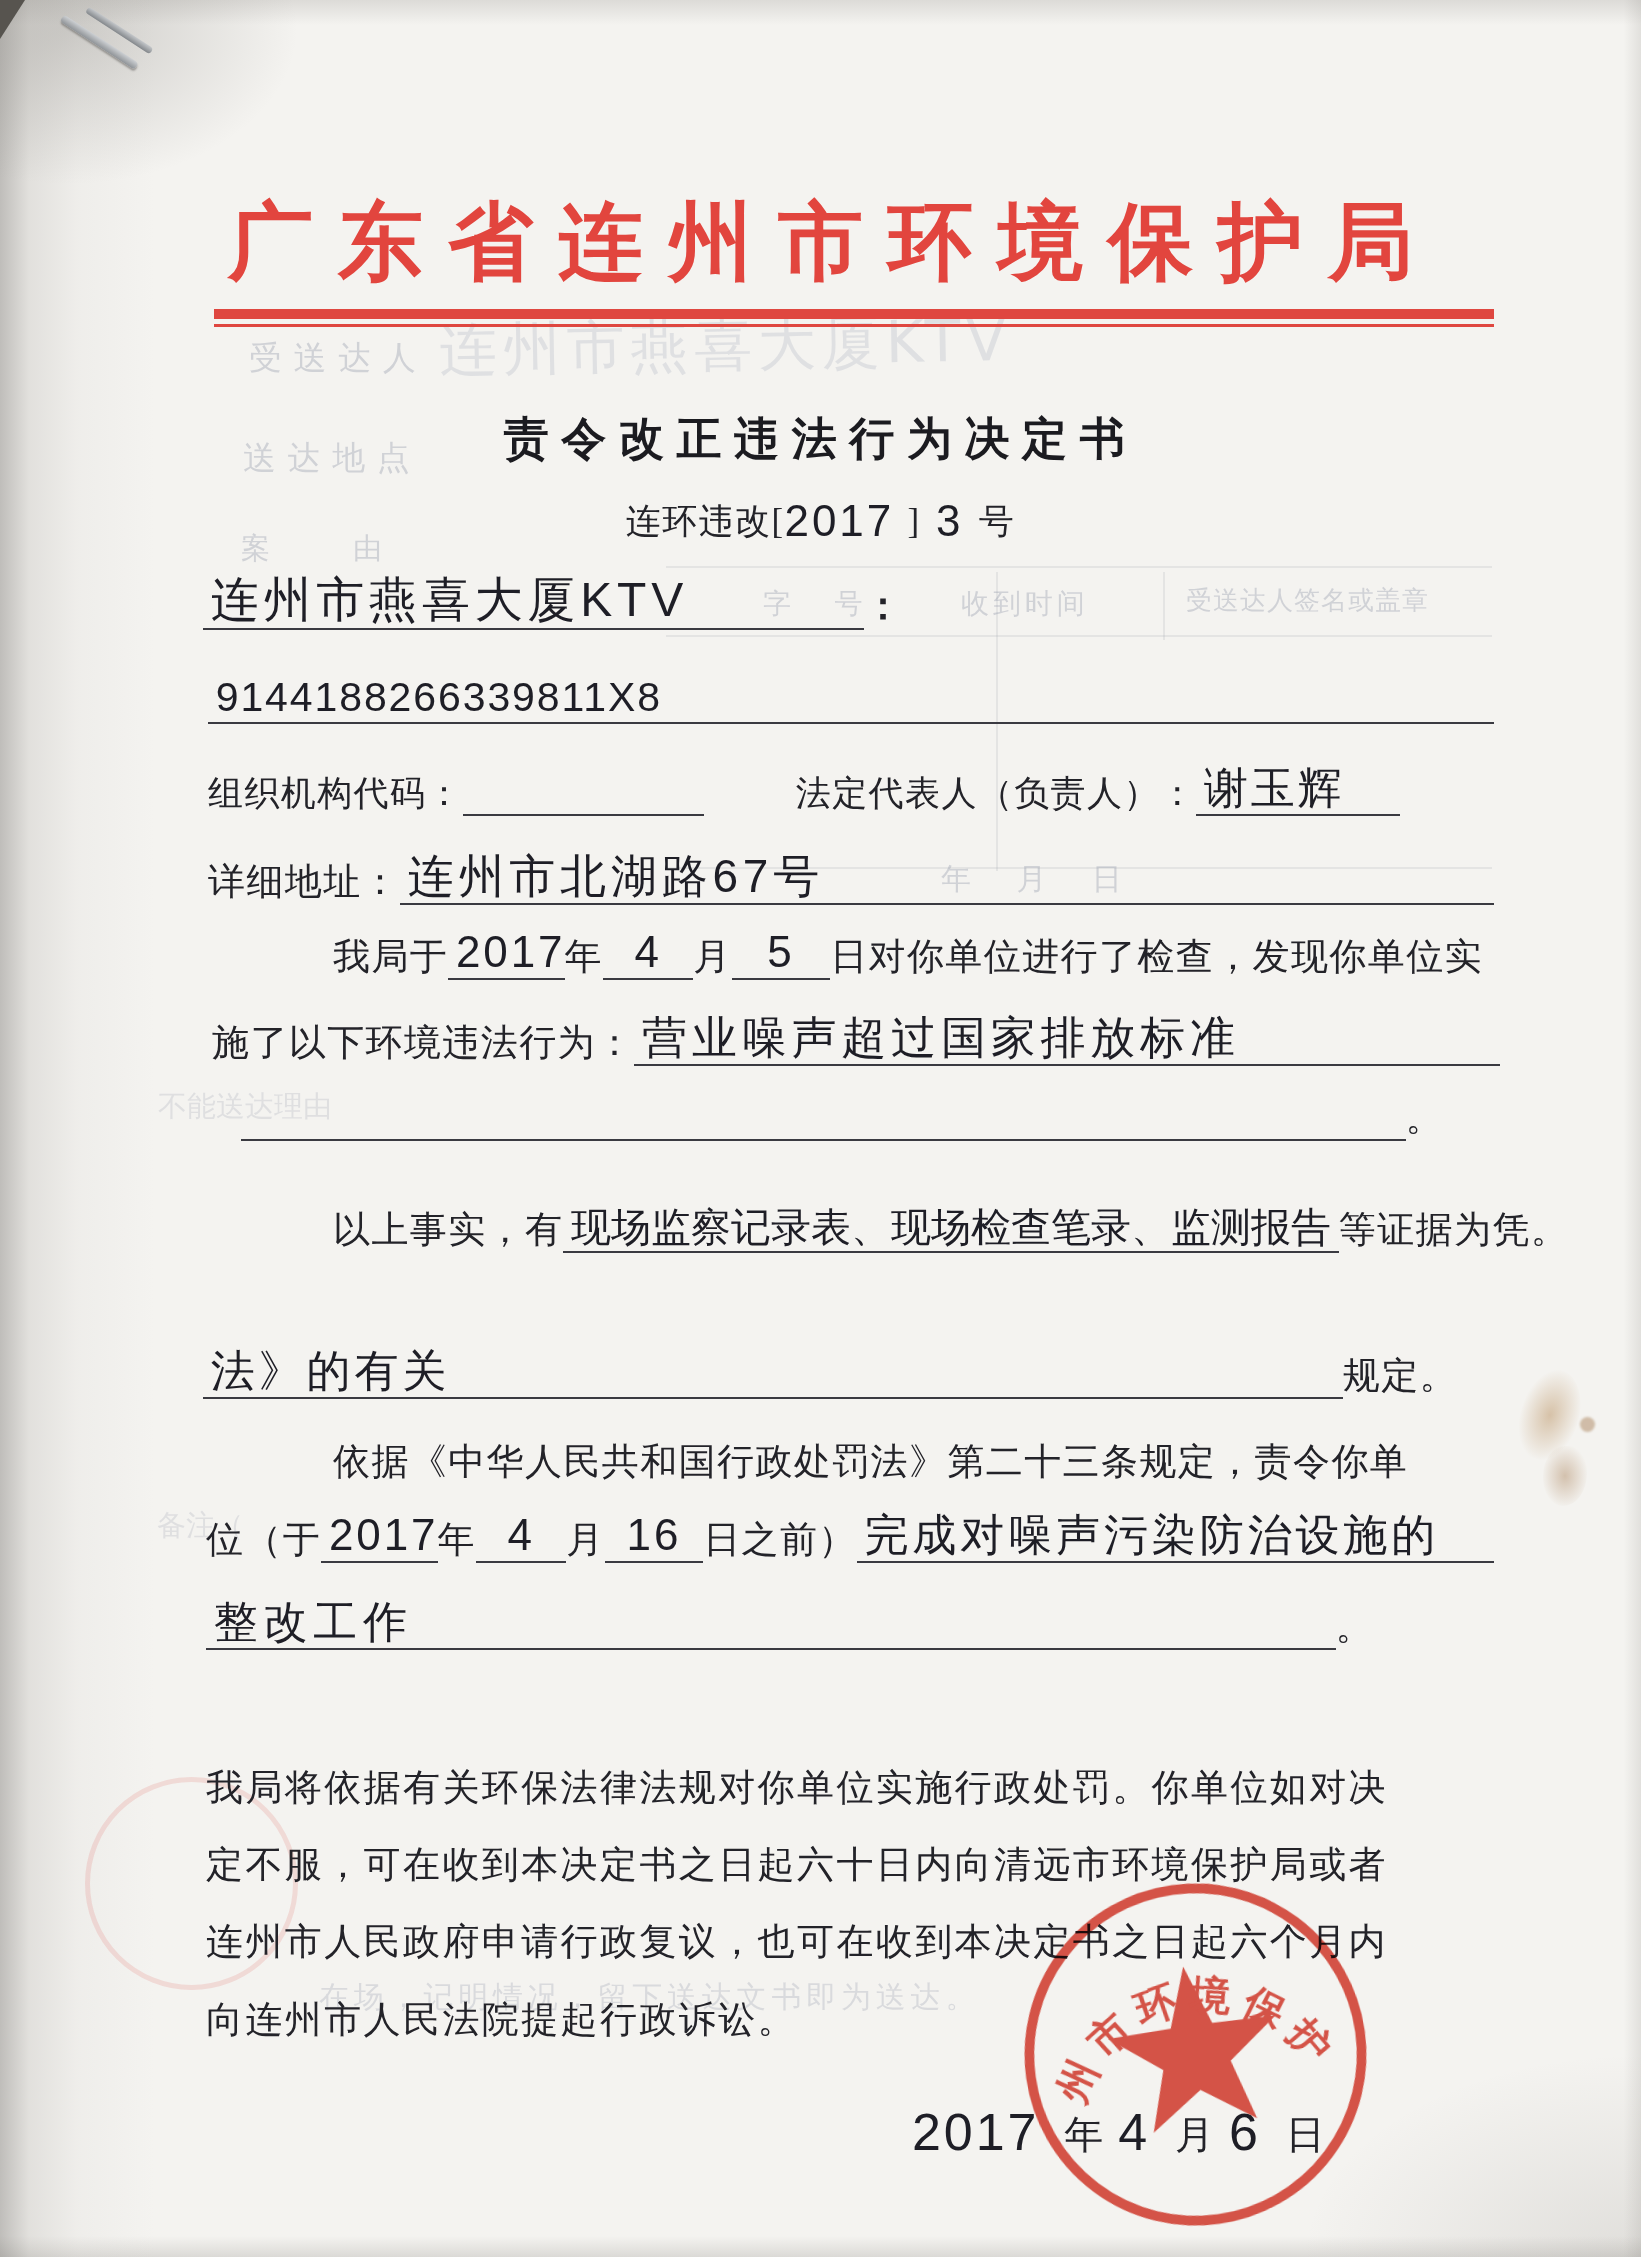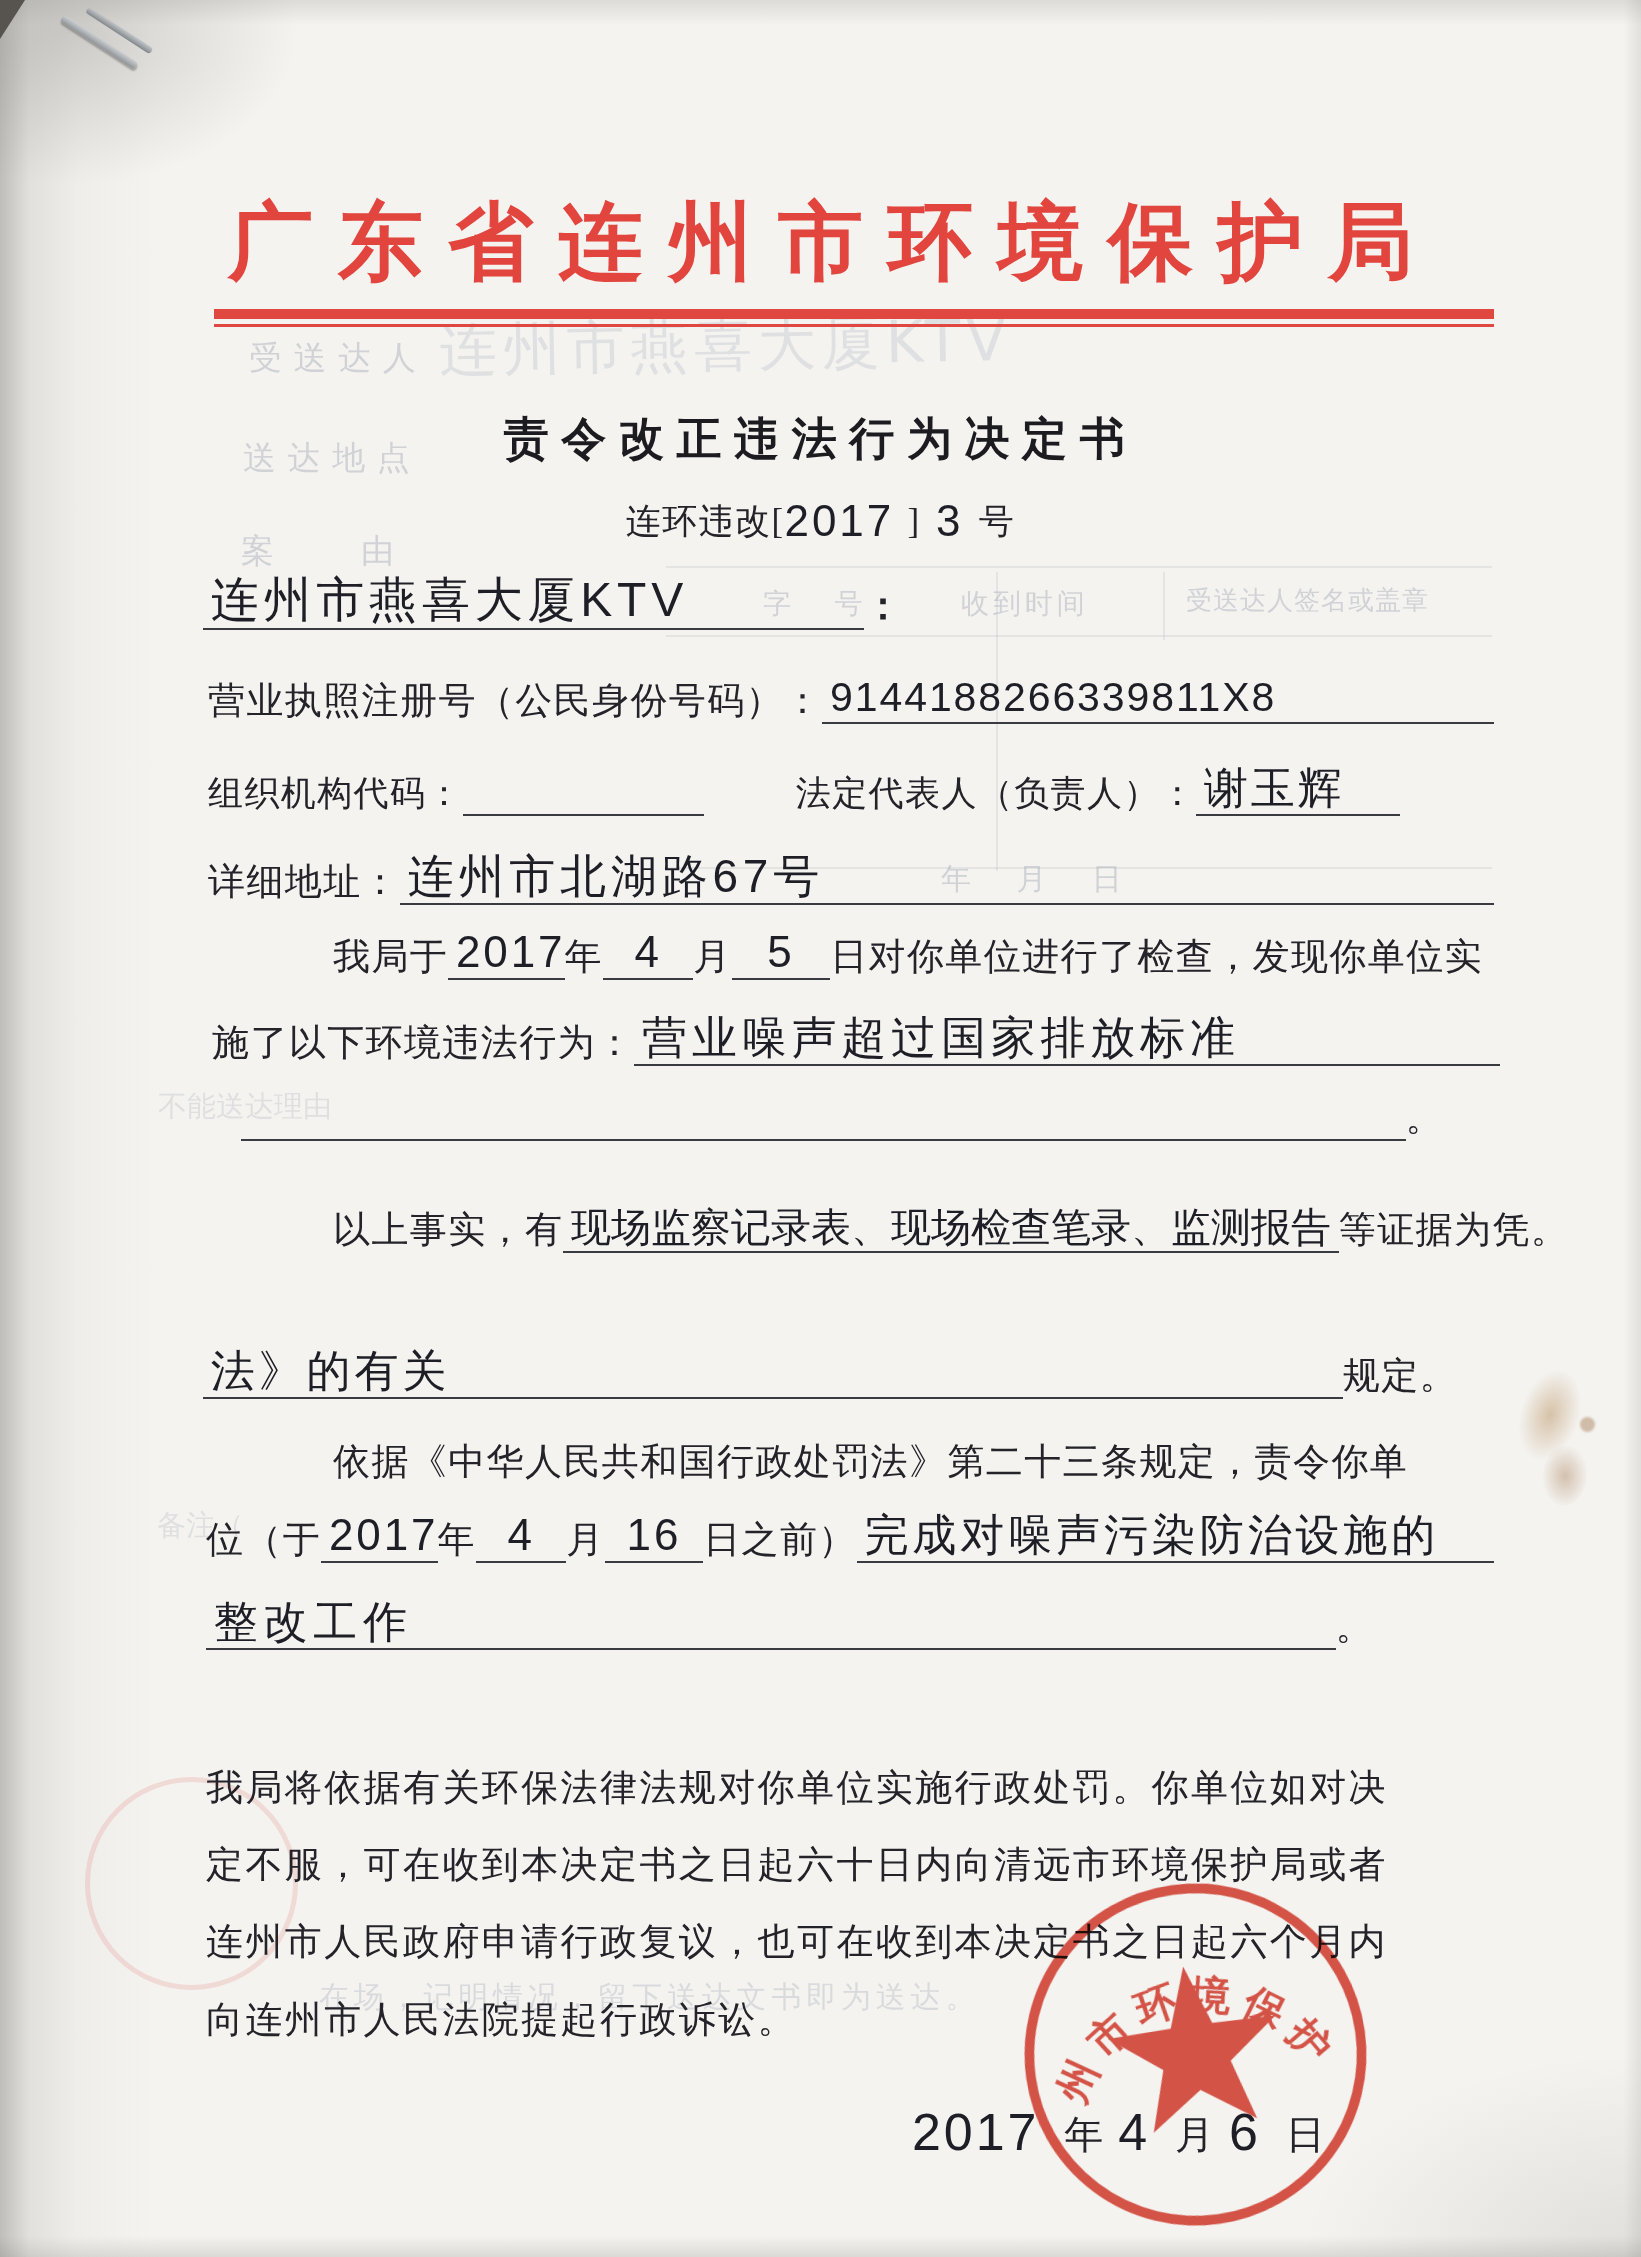--- a/index.html
+++ b/index.html
@@ -75,21 +75,21 @@
   .stamp-wrap{left:1012px;top:1871px;width:367px;height:367px;transform:rotate(-8deg);
     opacity:.85;mix-blend-mode:multiply;filter:blur(0.4px);}
   .stamp-ghost{left:85px;top:1777px;width:203px;height:203px;border:5.8px solid rgba(225,90,80,.16);
     border-radius:50%;}
   
   .bleed{position:absolute;font-family:"Liberation Serif", serif;color:#8d93a6;opacity:.34;white-space:nowrap;}
   .bleed-hw{font-family:"DejaVu Sans", sans-serif;}
   #b-recipient{left:249px;top:336px;font-size:33px;letter-spacing:11.6px;}
   #b-recipient-val{left:439px;top:307px;font-size:58px;letter-spacing:5.8px;opacity:.22;color:#98a0b4;transform:rotate(-1deg);}
   #b-place{left:243px;top:436px;font-size:33px;letter-spacing:11.6px;}
-  #b-case{left:241px;top:529px;font-size:33px;letter-spacing:27px;}
+  #b-case{left:241px;top:529px;font-size:29px;letter-spacing:27px;}
   #b-wordno{left:763px;top:585px;font-size:28px;letter-spacing:7.7px;}
   #b-recvtime{left:961px;top:585px;font-size:28px;letter-spacing:3.9px;}
   #b-sign{left:1186px;top:583px;font-size:26px;letter-spacing:1px;}
   #b-ymd{left:941px;top:859px;font-size:30px;letter-spacing:7.7px;}
   #b-cannot{left:158px;top:1087px;font-size:29px;opacity:.2;}
   #b-remark{left:157px;top:1506px;font-size:29px;opacity:.2;}
   #b-bottom{left:319px;top:1977px;font-size:30px;letter-spacing:4.8px;opacity:.25;}
   
   .tline{position:absolute;background:#9aa0ad;opacity:.18;}
   #tl-v1{left:996px;top:572px;width:1.9px;height:299px;}
@@ -158,21 +158,20 @@
     <span class="hw hw-num" style="margin:0 15.4px;">3</span>
     <span class="p">号</span>
   </div>
 
   <div class="line" id="l-addr">
     <span class="hw u">连州市燕喜大厦KTV</span>
     <span class="p">：</span>
   </div>
 
   <div class="line" id="l-license">
-    <span class="p">营业执照注册号（公民身份号码）：</span>
     <span class="hw u">9144188266339811X8</span>
   </div>
 
   <div class="line" id="l-org">
     <span class="p">组织机构代码：</span>
     <span class="blank"></span>
     <span class="spacer"></span>
     <span class="p">法定代表人（负责人）：</span>
     <span class="hw u">谢玉辉</span>
   </div>

